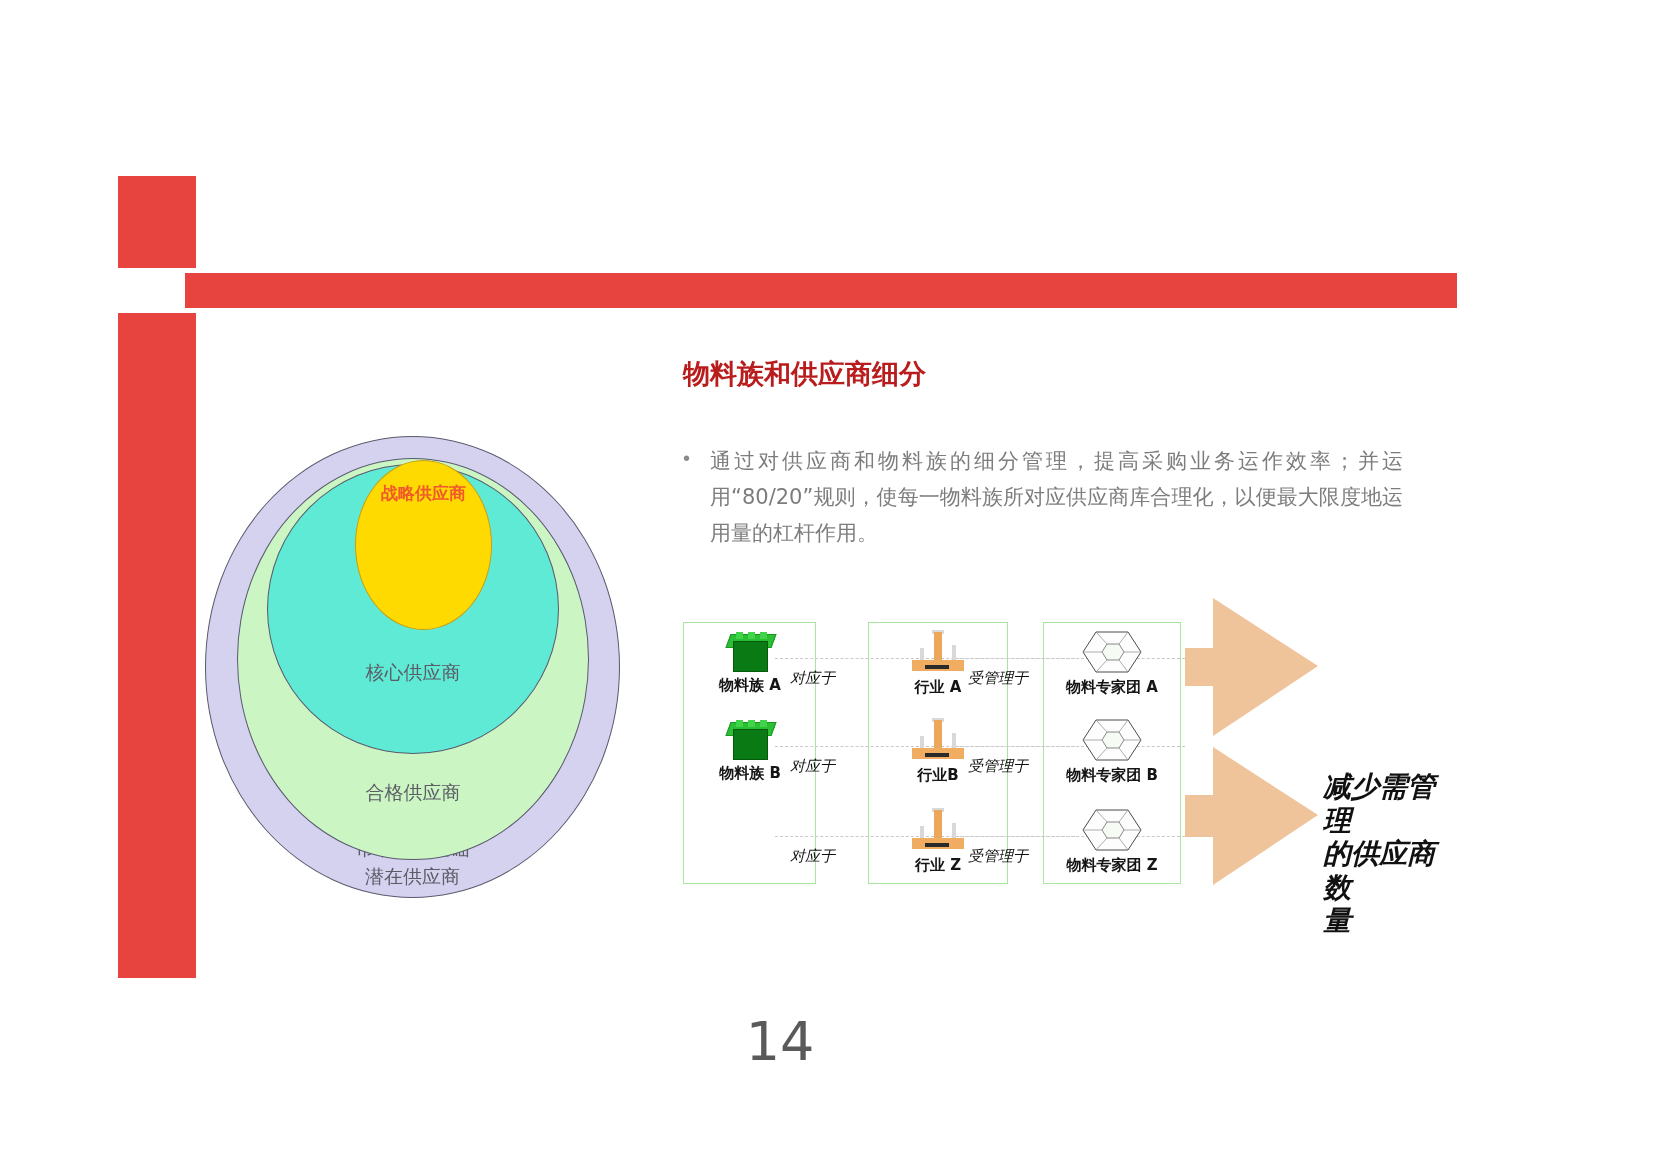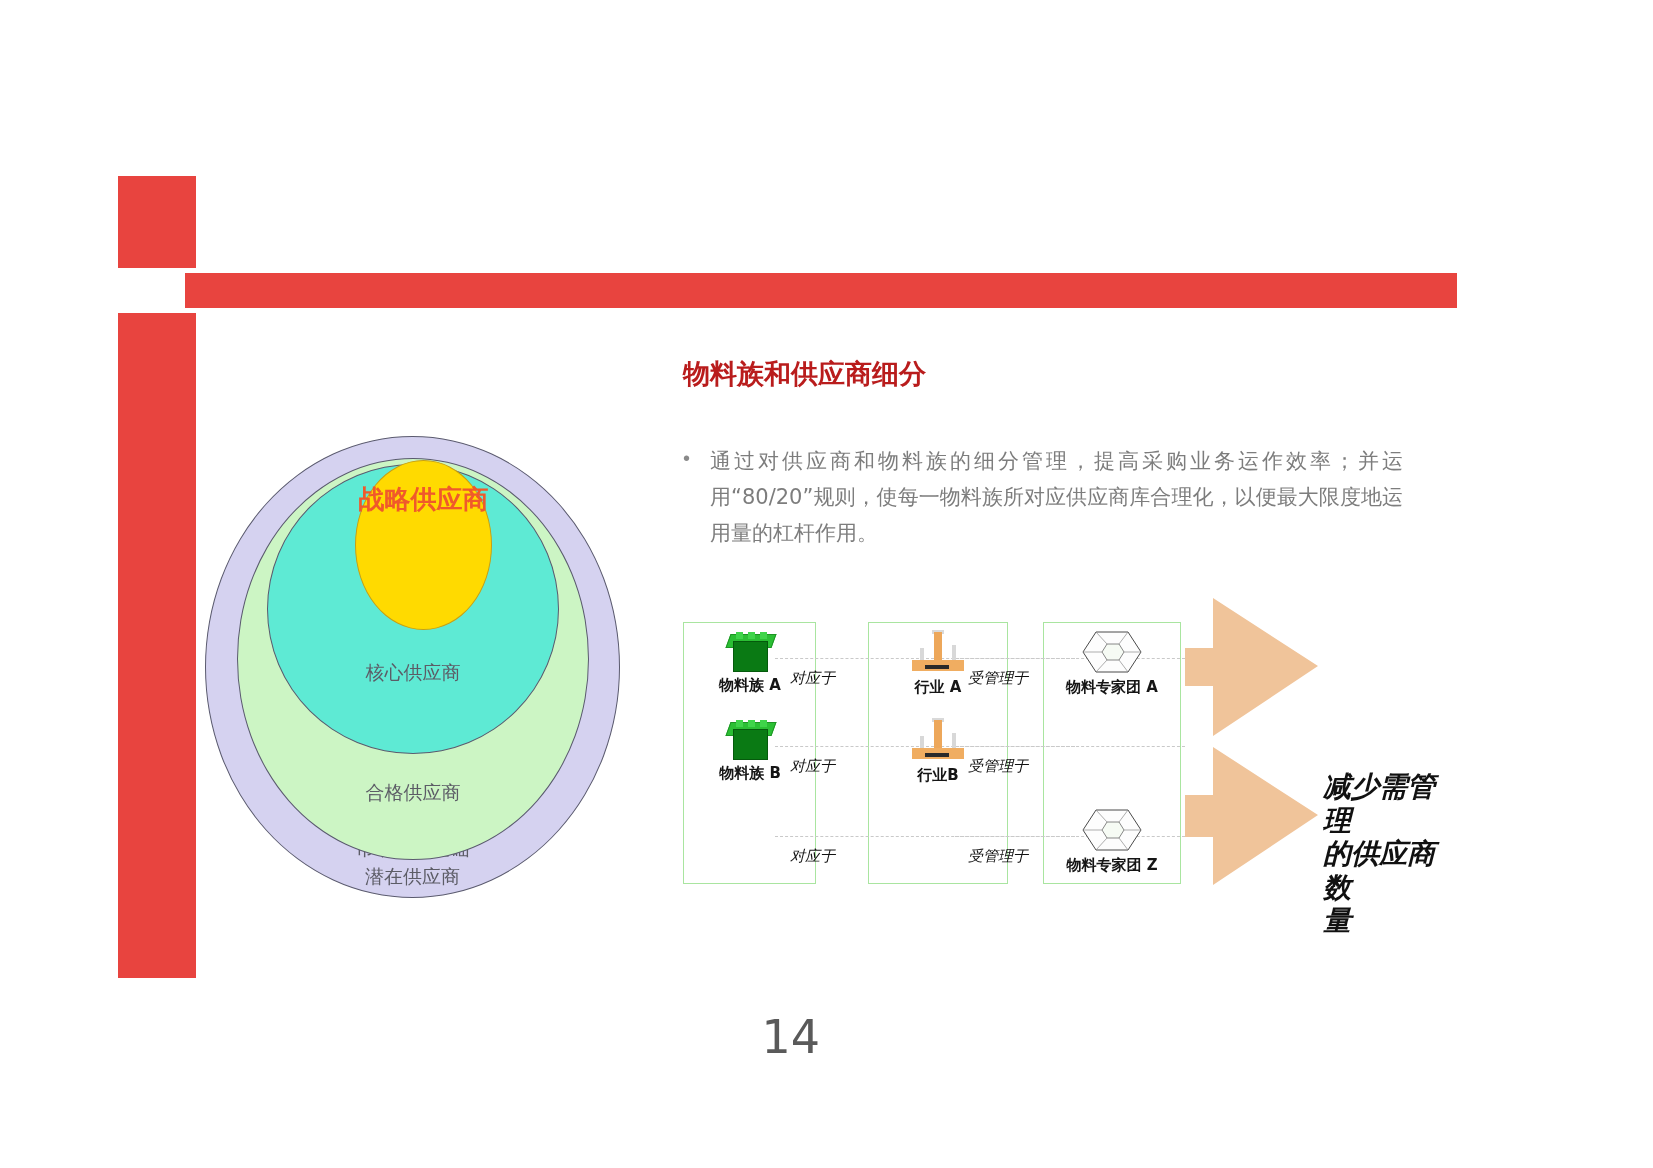--- a/index.html
+++ b/index.html
@@ -24,21 +24,21 @@
 
   
   .circles{position:absolute;left:205px;top:418px;width:415px;height:480px;}
   .ring{position:absolute;border:1px solid #5a5a6e;border-radius:50%;}
   .ring-outer{left:0px;  top:18px;  width:413px;height:460px; background:#d5d2f0;}
   .ring-2    {left:32px; top:40px;  width:350px;height:400px; background:#ccf5c4;}
   .ring-3    {left:62px; top:46px;  width:290px;height:288px; background:#5eead4;}
   .ring-4    {left:150px;top:42px;  width:135px;height:168px; background:#ffda00;border-color:#c79f13;}
   .ring-label{position:absolute;width:100%;text-align:center;font-size:19px;color:#5c5c66;
               font-family:"DejaVu Sans","Liberation Sans",sans-serif;line-height:1.25;}
-  .lbl-strategic{top:22px;color:#f0592b;font-weight:bold;font-size:26px;}
+  .lbl-strategic{top:22px;color:#f0592b;font-weight:bold;font-size:17px;}
   .lbl-core{top:196px;}
   .lbl-qualified{top:322px;}
   .lbl-market{top:398px;line-height:1.45;}
 
   
   .sec-head{position:absolute;left:683px;top:356px;font-size:27px;font-weight:bold;color:#b91c1c;
             font-family:"DejaVu Sans","Liberation Sans",sans-serif;}
   .bullet-row{position:absolute;left:683px;top:443px;width:720px;display:flex;gap:20px;}
   .bullet-dot{flex:0 0 auto;font-size:20px;color:#8a8a8a;line-height:1.1;padding-top:4px;}
   .bullet-text{flex:1 1 auto;font-size:21px;color:#7d7d7d;line-height:1.72;
@@ -84,22 +84,22 @@
 
   .conn-label{position:absolute;font-size:15px;font-weight:normal;font-style:italic;color:#111;
               white-space:nowrap;font-family:"DejaVu Sans","Liberation Sans",sans-serif;margin-top:20px;}
 
   
   .arrow-wrap{position:absolute;}
   .arrow-text{position:absolute;font-size:28px;font-weight:bold;font-style:italic;color:#111;
               line-height:1.2;white-space:pre-line;
               font-family:"DejaVu Serif","Liberation Serif",serif;}
 
-  .page-num{position:absolute;left:740px;top:1010px;width:80px;text-align:right;
-            font-size:46px;color:#5a5a5a;font-family:"DejaVu Sans","Liberation Sans",sans-serif;}
+  .page-num{position:absolute;left:740px;top:1010px;width:80px;text-align:center;
+            font-size:54px;color:#5a5a5a;font-family:"DejaVu Sans","Liberation Sans",sans-serif;}
 </style>
 </head>
 <body>
 
 <div class="slide">
 
   <div class="hdr-block"></div>
   <div class="hdr-bar"></div>
   <div class="side-bar"></div>
 
@@ -192,24 +192,50 @@
         <div class="cap"></div>
           <div class="stack"></div>
           <div class="s1"></div>
           <div class="s2"></div>
           <div class="base"></div>
           <div class="bar"></div>
       </div>
       <div class="node-label">行业B</div>
     </div>
     <div class="conn-label" style="left:313px;top:149px;">受管理于</div>
+    <div class="node" style="left:382px;top:130px;">
+      <div class="ico-hex">
+        <svg class="hexo" viewBox="0 0 62 44" xmlns="http://www.w3.org/2000/svg">
+          <polygon class="hex-shape" points="15,2 47,2 60,22 47,42 15,42 2,22"></polygon>
+          <polygon class="hex-inner" points="26,14 38,14 43,22 38,30 26,30 21,22"></polygon>
+          <line x1="21" y1="22" x2="2" y2="22" stroke="#8a8a8a" stroke-width="0.7"></line>
+          <line x1="43" y1="22" x2="60" y2="22" stroke="#8a8a8a" stroke-width="0.7"></line>
+          <line x1="26" y1="14" x2="15" y2="2" stroke="#8a8a8a" stroke-width="0.7"></line>
+          <line x1="38" y1="14" x2="47" y2="2" stroke="#8a8a8a" stroke-width="0.7"></line>
+          <line x1="26" y1="30" x2="15" y2="42" stroke="#8a8a8a" stroke-width="0.7"></line>
+          <line x1="38" y1="30" x2="47" y2="42" stroke="#8a8a8a" stroke-width="0.7"></line>
+        </svg>
+      </div>
+      <div class="node-label">物料专家团 B</div>
+    </div>
 
     <div class="dash-line" style="left:120px;top:248px;width:300px;"></div>
     <div class="dash-line" style="left:300px;top:248px;width:230px;"></div>
     <div class="conn-label" style="left:135px;top:239px;">对应于</div>
+    <div class="node" style="left:208px;top:222px;">
+      <div class="ico-fac">
+        <div class="cap"></div>
+          <div class="stack"></div>
+          <div class="s1"></div>
+          <div class="s2"></div>
+          <div class="base"></div>
+          <div class="bar"></div>
+      </div>
+      <div class="node-label">行业 Z</div>
+    </div>
     <div class="conn-label" style="left:313px;top:239px;">受管理于</div>
     <div class="node" style="left:382px;top:220px;">
       <div class="ico-hex">
         <svg class="hexo" viewBox="0 0 62 44" xmlns="http://www.w3.org/2000/svg">
           <polygon class="hex-shape" points="15,2 47,2 60,22 47,42 15,42 2,22"></polygon>
           <polygon class="hex-inner" points="26,14 38,14 43,22 38,30 26,30 21,22"></polygon>
           <line x1="21" y1="22" x2="2" y2="22" stroke="#8a8a8a" stroke-width="0.7"></line>
           <line x1="43" y1="22" x2="60" y2="22" stroke="#8a8a8a" stroke-width="0.7"></line>
           <line x1="26" y1="14" x2="15" y2="2" stroke="#8a8a8a" stroke-width="0.7"></line>
           <line x1="38" y1="14" x2="47" y2="2" stroke="#8a8a8a" stroke-width="0.7"></line>

